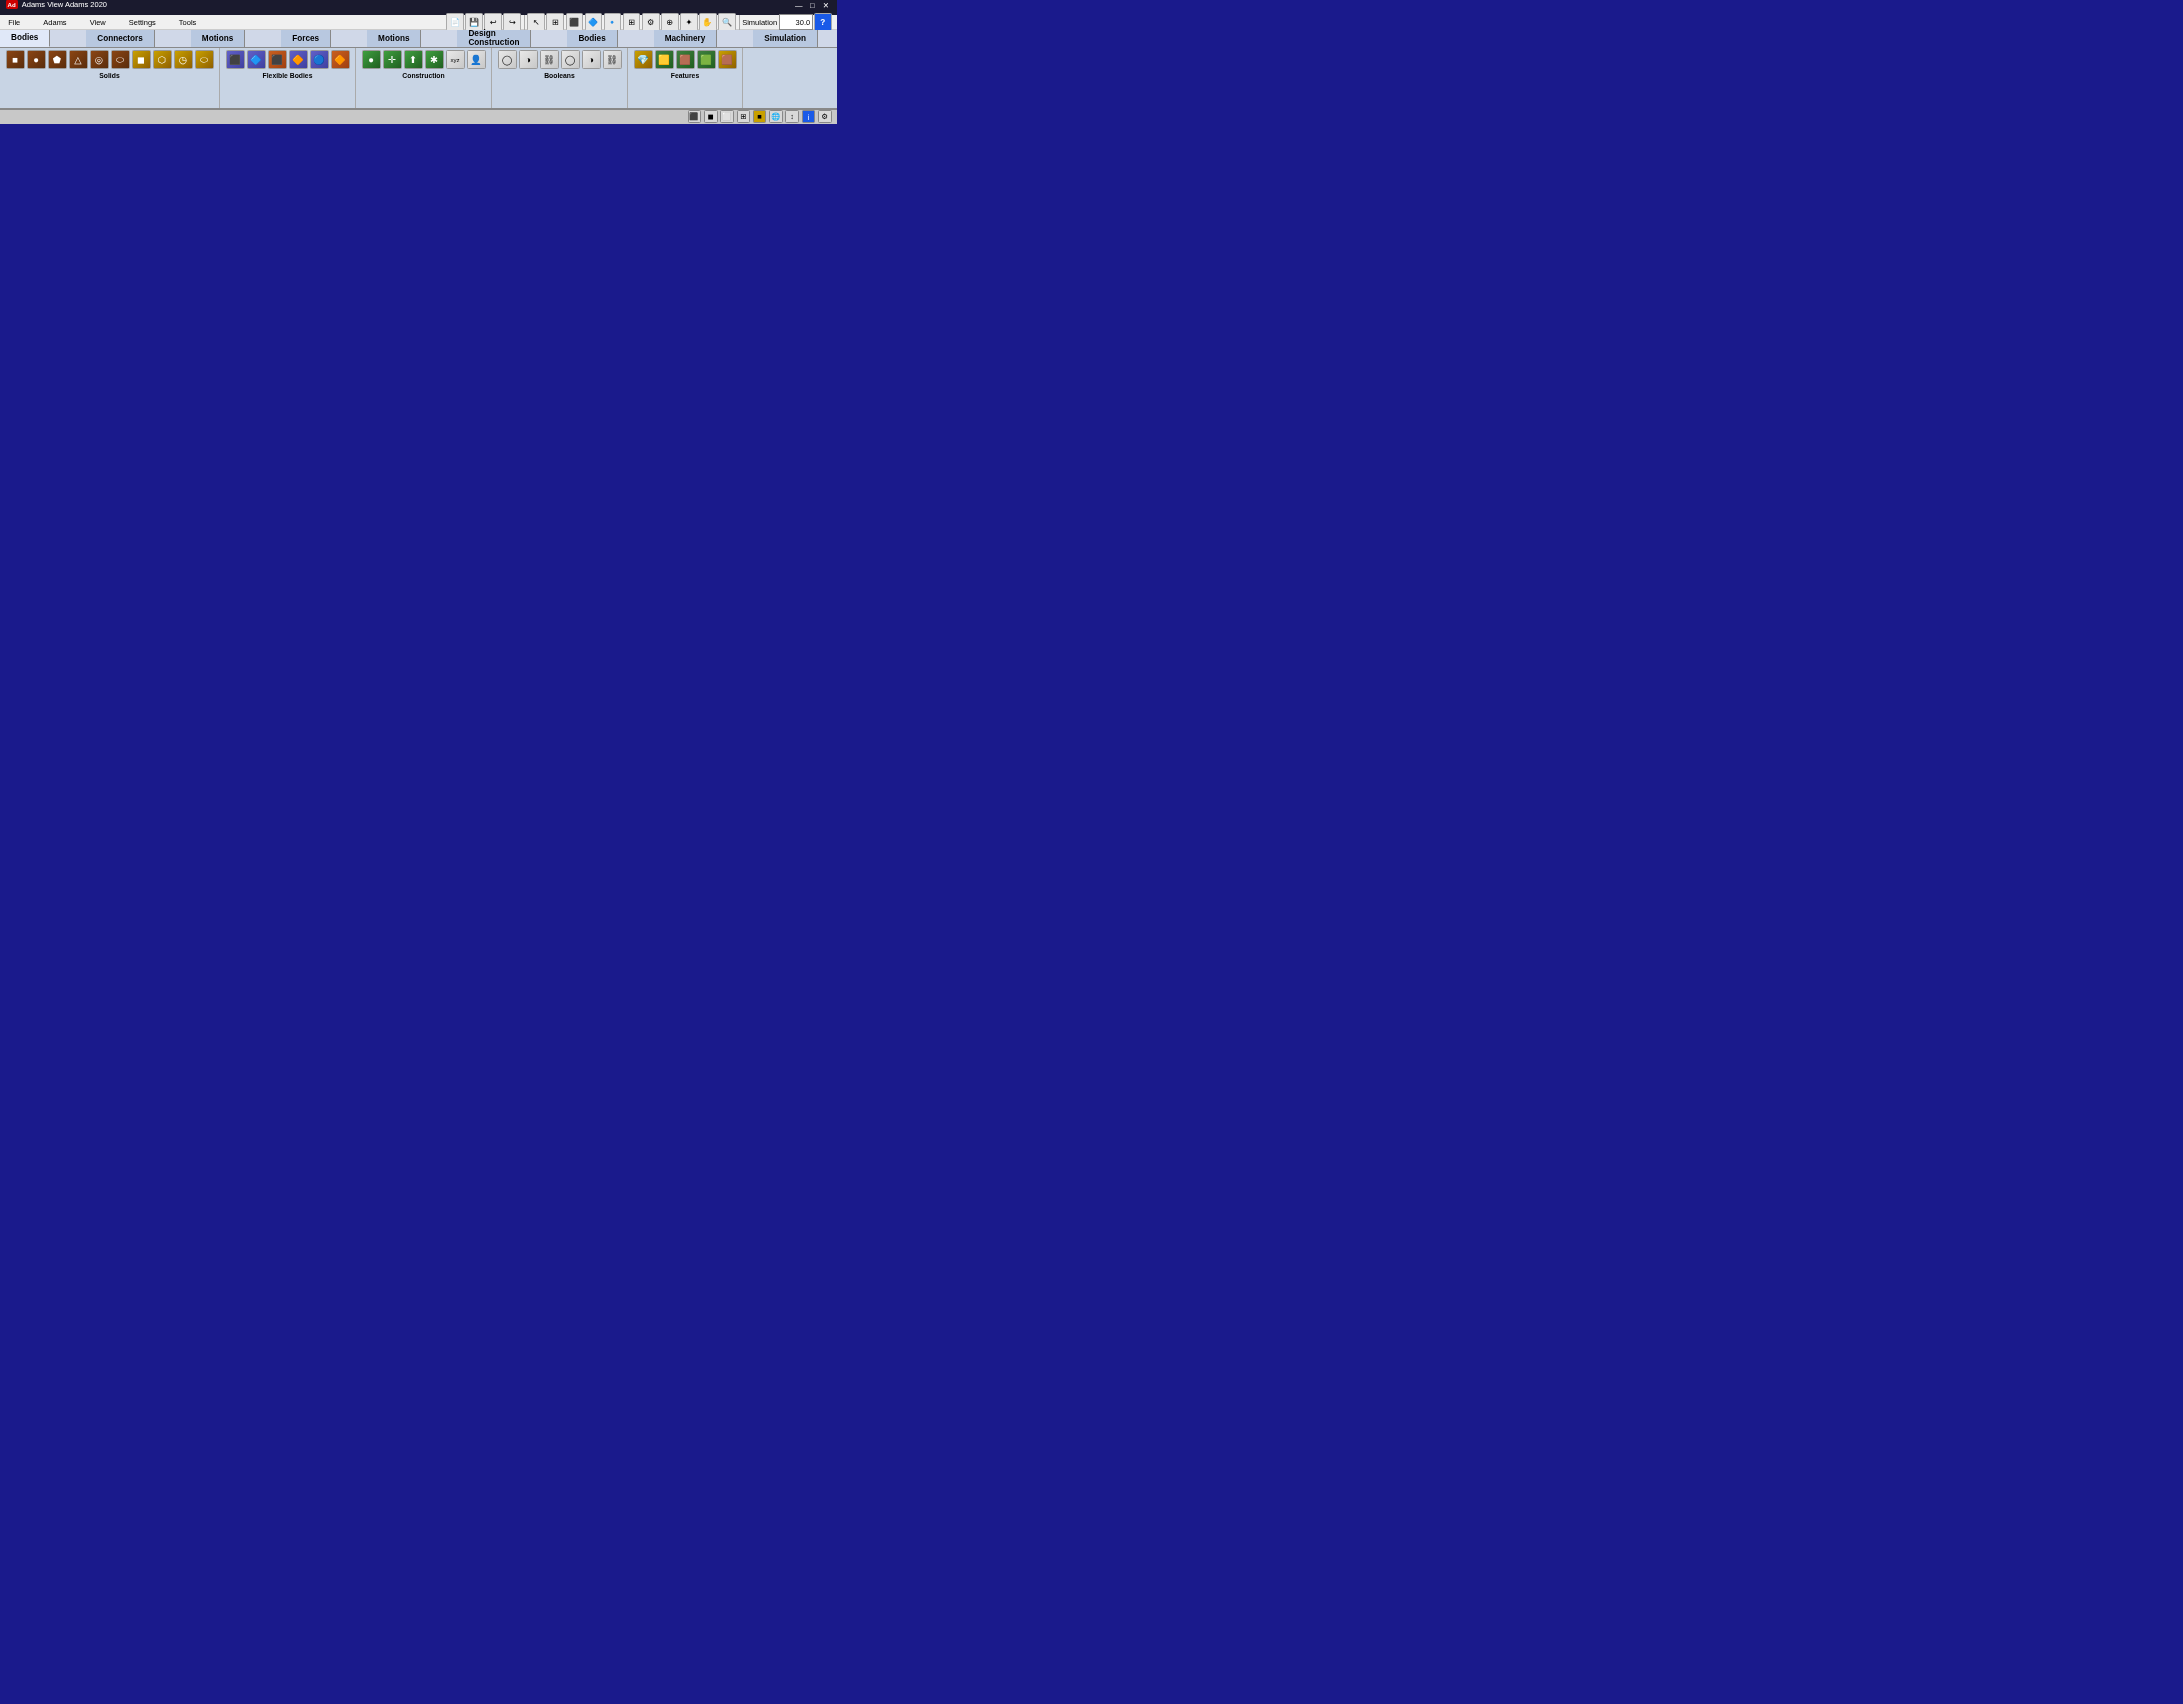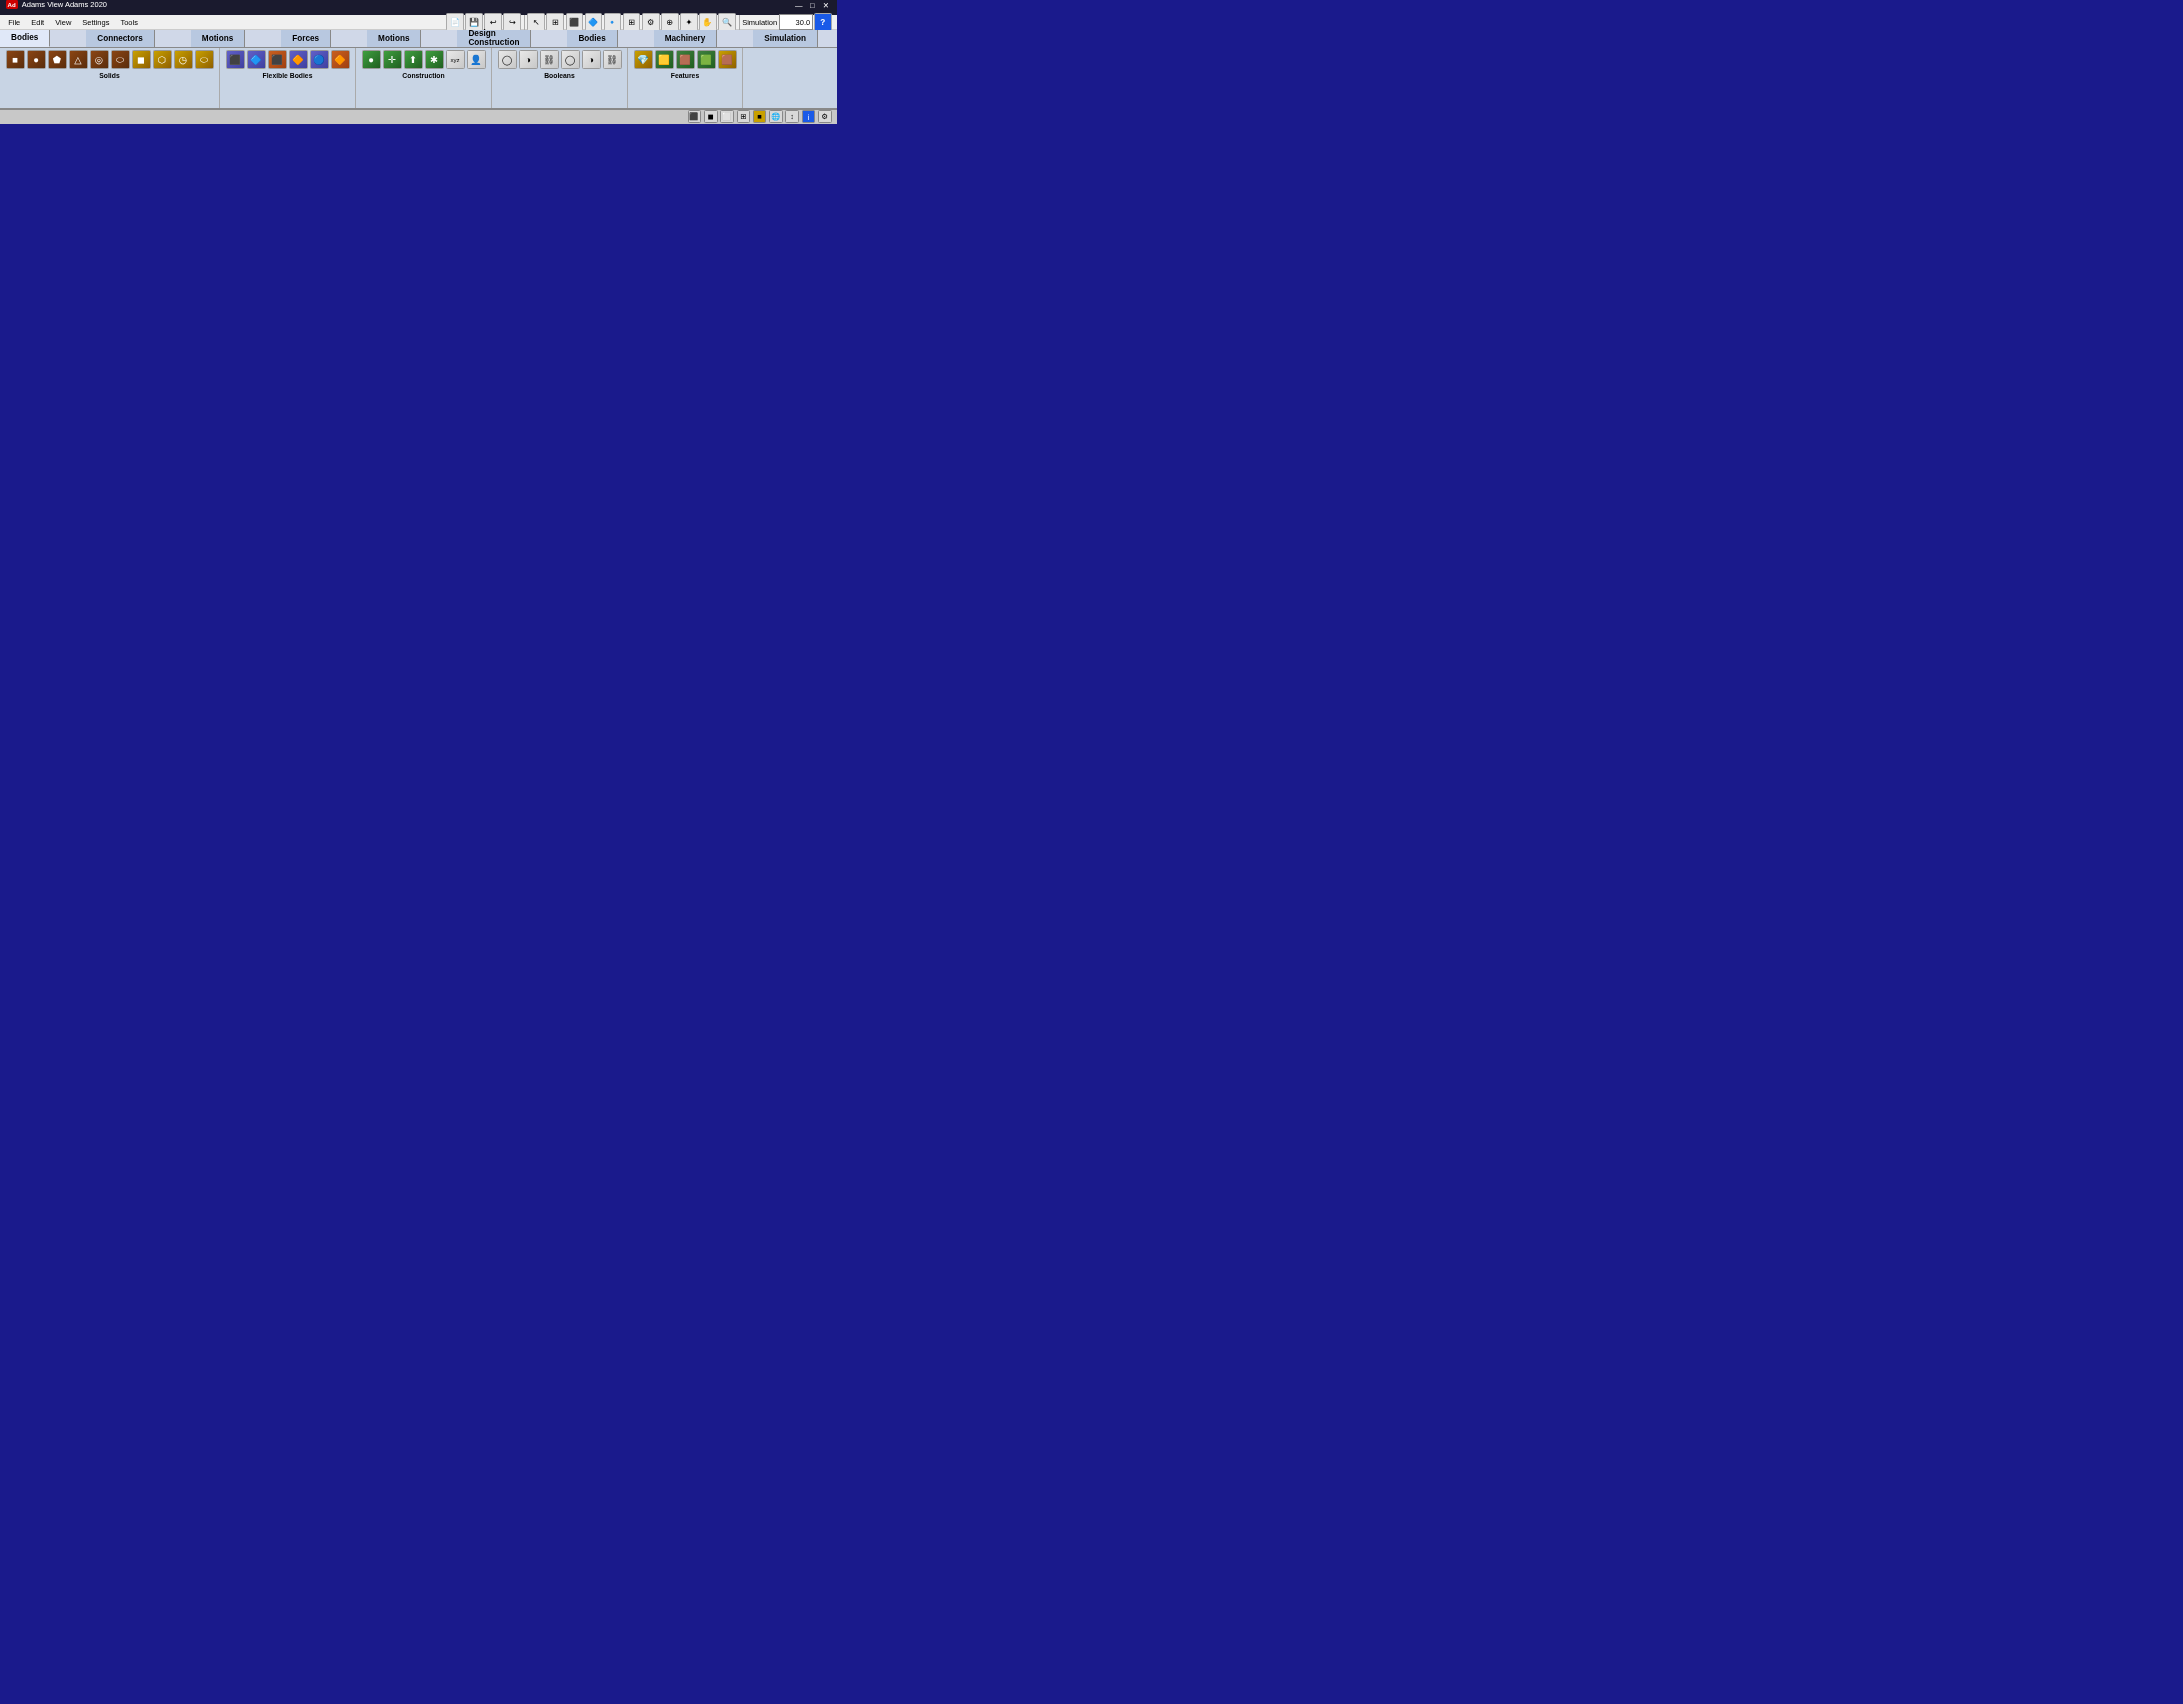--- a/index.html
+++ b/index.html
@@ -28,21 +28,21 @@
       padding: 0.7px 2px; border-radius: 1.4px;
     }
 
     
     #menu-bar {
       background: #f0f0f0;
       height: 15px;
       display: flex;
       align-items: center;
       padding: 0 2.7px;
-      gap: 0;
+      gap: 12px;
       border-bottom: 0.7px solid #ccc;
     }
     .menu-item {
       padding: 1.4px 5.5px;
       font-size: 7.5px;
       cursor: pointer;
       color: #000;
     }
     .toolbar-btn {
       width: 17.7px; height: 17.7px;
@@ -222,21 +222,21 @@
     </div>
     <div id="title-bar-controls">
       <span>—</span>
       <span>□</span>
       <span>✕</span>
     </div>
   </div>
 
   <div id="menu-bar">
     <span class="menu-item">File</span>
-    <span class="menu-item">Edit</span>
+    <span class="menu-item">Adams</span>
     <span class="menu-item">View</span>
     <span class="menu-item">Settings</span>
     <span class="menu-item">Tools</span>
     <div style="flex:1"></div>
 
     <div style="display:flex; align-items:center; gap:1.4px; padding: 0 2.7px;">
       <div class="toolbar-btn">📄</div>
       <div class="toolbar-btn">💾</div>
       <div class="toolbar-btn">↩</div>
       <div class="toolbar-btn">↪</div>

